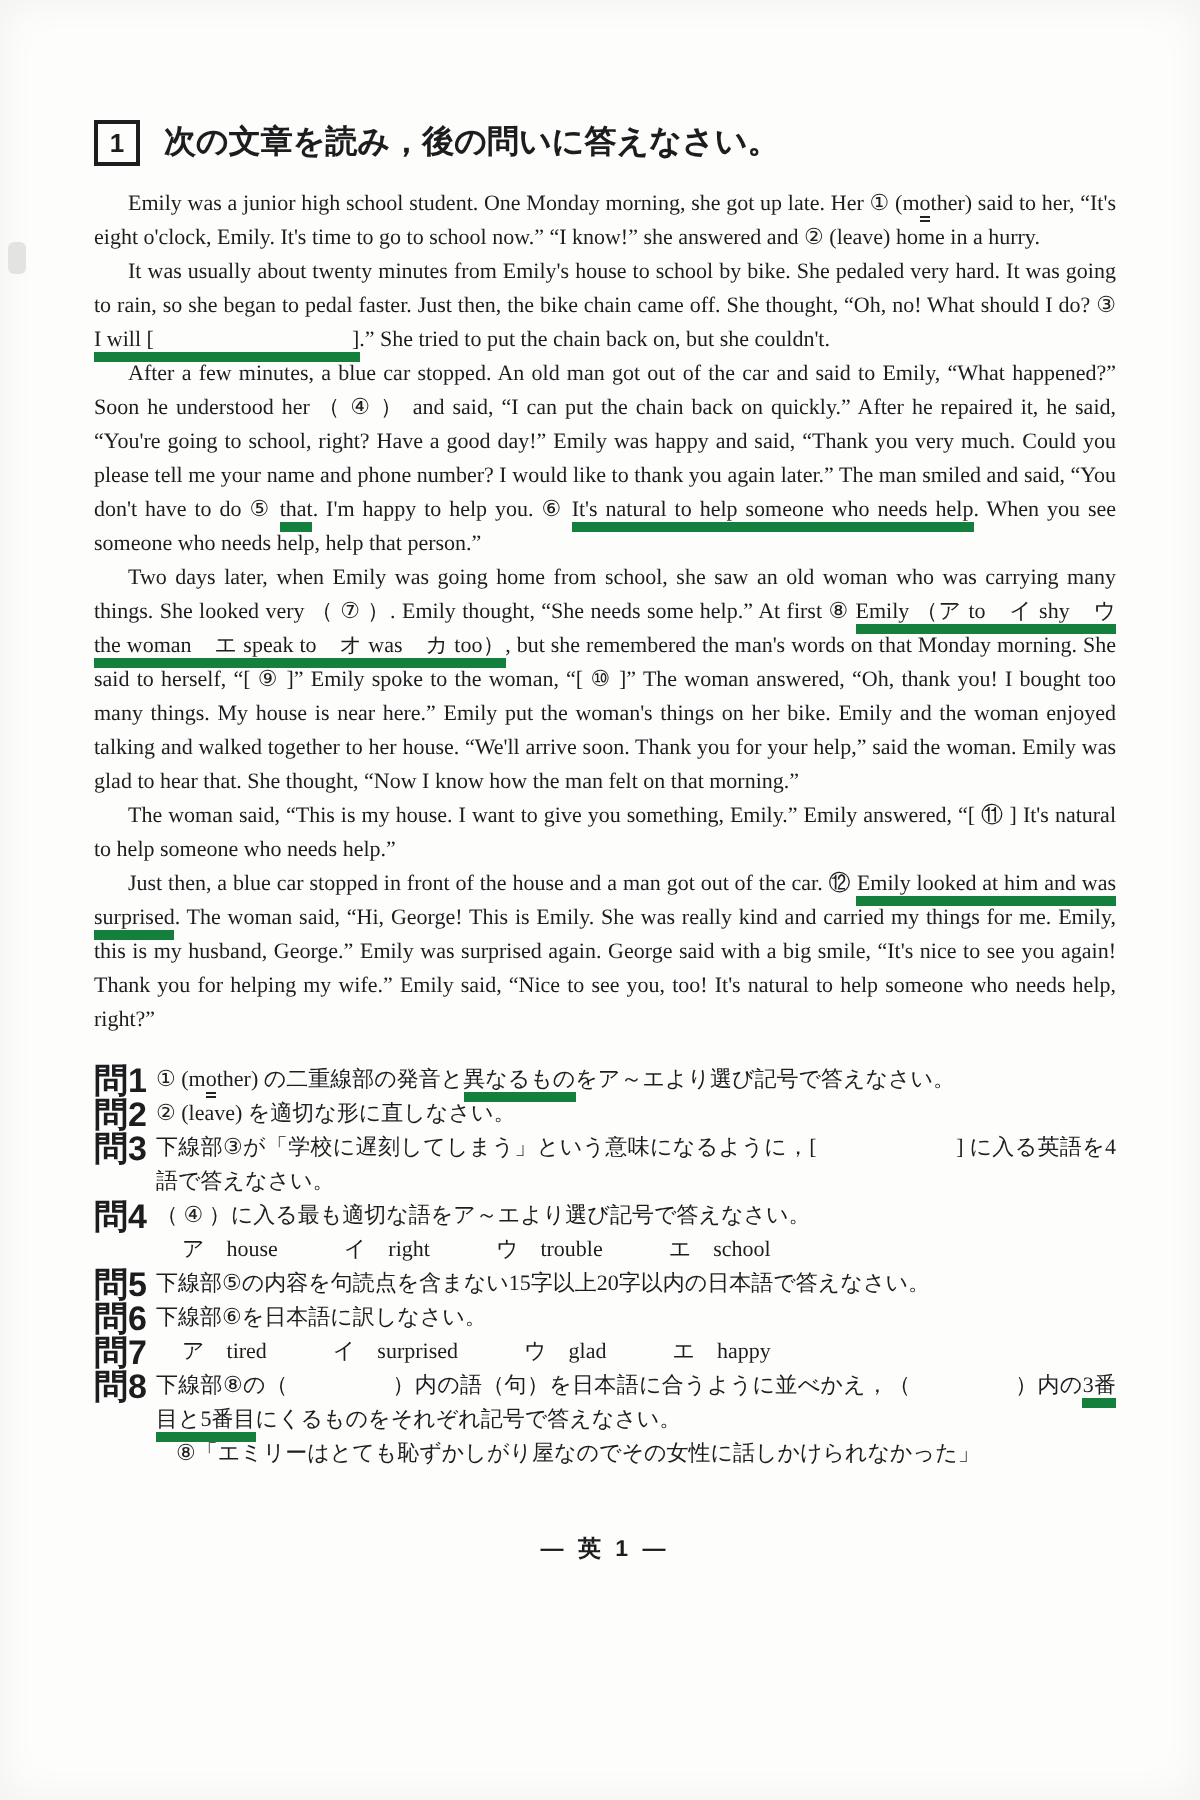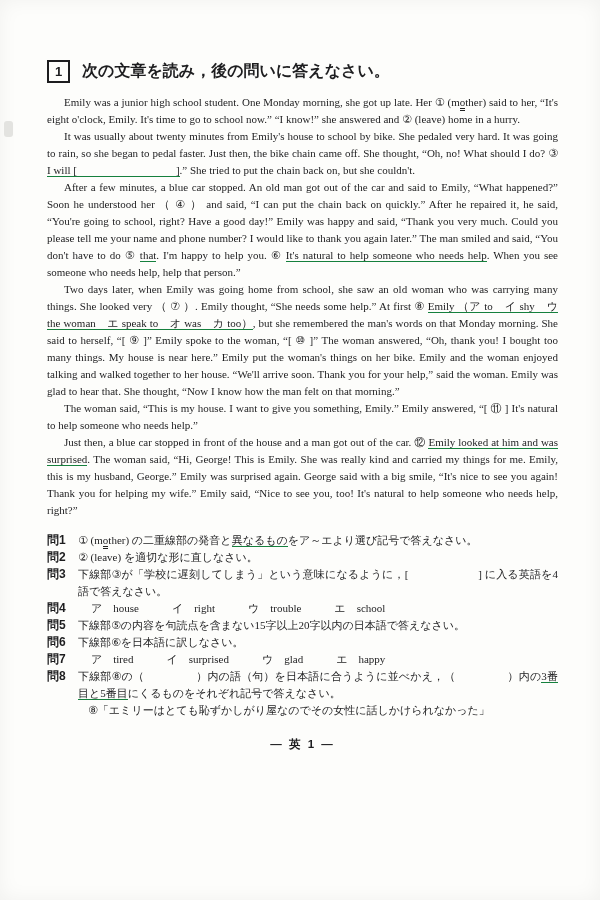--- a/index.html
+++ b/index.html
@@ -16,34 +16,34 @@
   .page{position:absolute;left:47px;top:60px;width:511px;}
   .header{display:flex;align-items:center;gap:12px;margin-bottom:11px;}
   .secbox{
     display:flex;align-items:center;justify-content:center;
     width:19px;height:19px;border:2px solid #1d1d1f;
     font-family:"Liberation Sans","DejaVu Sans",sans-serif;
     font-weight:bold;font-size:13px;line-height:1;
   }
   .instr{font-family:"Liberation Sans","DejaVu Sans",sans-serif;font-size:16px;font-weight:600;}
   .passage p{margin:0;font-size:11px;line-height:17px;text-align:justify;text-indent:17px;}
-  .s-u{border-bottom:1px solid #15803d;margin-top:44px;}
+  .s-u{border-bottom:5px solid #15803d;margin-top:44px;}
   .s-uu{border-bottom:3px double #222;padding-bottom:0px;}
   .questions{margin-top:13px;font-size:11px;line-height:17px;}
   .q{display:flex;align-items:flex-start;}
   .qlabel{
     flex:0 0 31px;
     font-family:"Liberation Sans","DejaVu Sans",sans-serif;
-    font-weight:bold;font-size:12px;line-height:17px;
+    font-weight:bold;font-size:17px;line-height:17px;
   }
   .qbody{flex:1;}
   .qtext{text-align:justify;}
   .qopts{padding-left:13px;}
   .qexample{padding-left:10px;}
-  .footer{margin-top:15px;text-align:center;}
+  .footer{margin-top:29px;text-align:center;}
   .footer span{
     font-family:"Liberation Sans","DejaVu Sans",sans-serif;
     font-weight:bold;font-size:11.5px;letter-spacing:2px;
   }
 </style>
 </head>
 <body>
 
 <div class="scan-artifact"></div>
 
@@ -82,20 +82,21 @@
     <div class="q">
       <span class="qlabel">問3</span>
       <div class="qbody">
         <div class="qtext"><span>下線部③が「学校に遅刻してしまう」という意味になるように，[&nbsp;&nbsp;&nbsp;&nbsp;&nbsp;&nbsp;&nbsp;&nbsp;&nbsp;&nbsp;&nbsp;&nbsp;&nbsp;&nbsp;&nbsp;&nbsp;&nbsp;&nbsp;&nbsp;&nbsp;&nbsp;&nbsp;&nbsp;&nbsp;] に入る英語を4語で答えなさい。</span></div>
       </div>
     </div>
 
     <div class="q">
       <span class="qlabel">問4</span>
       <div class="qbody">
+        <div class="qtext"><span>（ ④ ）に入る最も適切な語をア～エより選び記号で答えなさい。</span></div>
         <div class="qopts"><span>ア　house　　　イ　right　　　ウ　trouble　　　エ　school</span></div>
       </div>
     </div>
 
     <div class="q">
       <span class="qlabel">問5</span>
       <div class="qbody">
         <div class="qtext"><span>下線部⑤の内容を句読点を含まない15字以上20字以内の日本語で答えなさい。</span></div>
       </div>
     </div>

